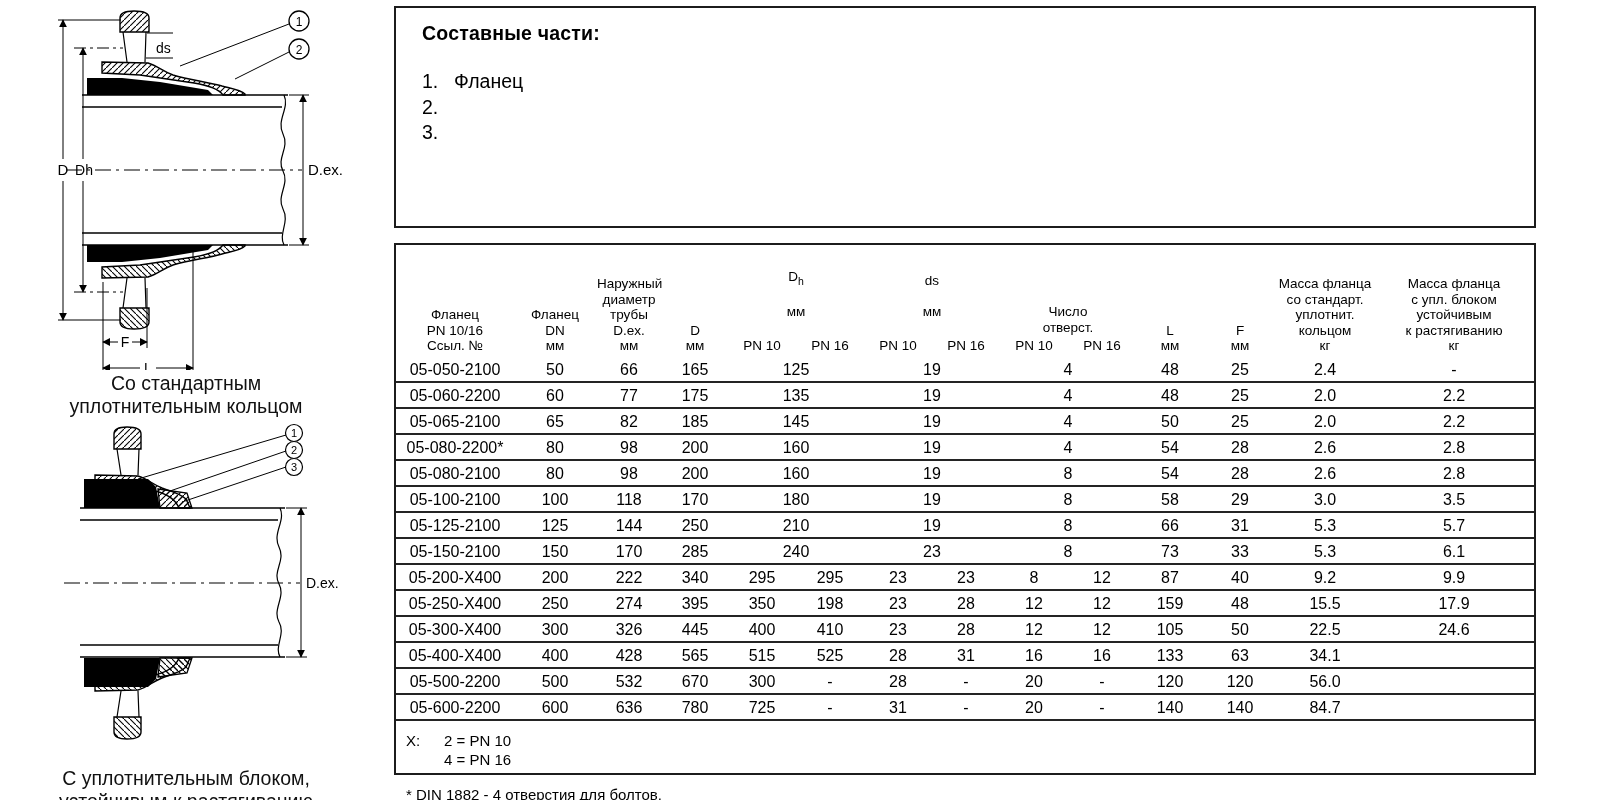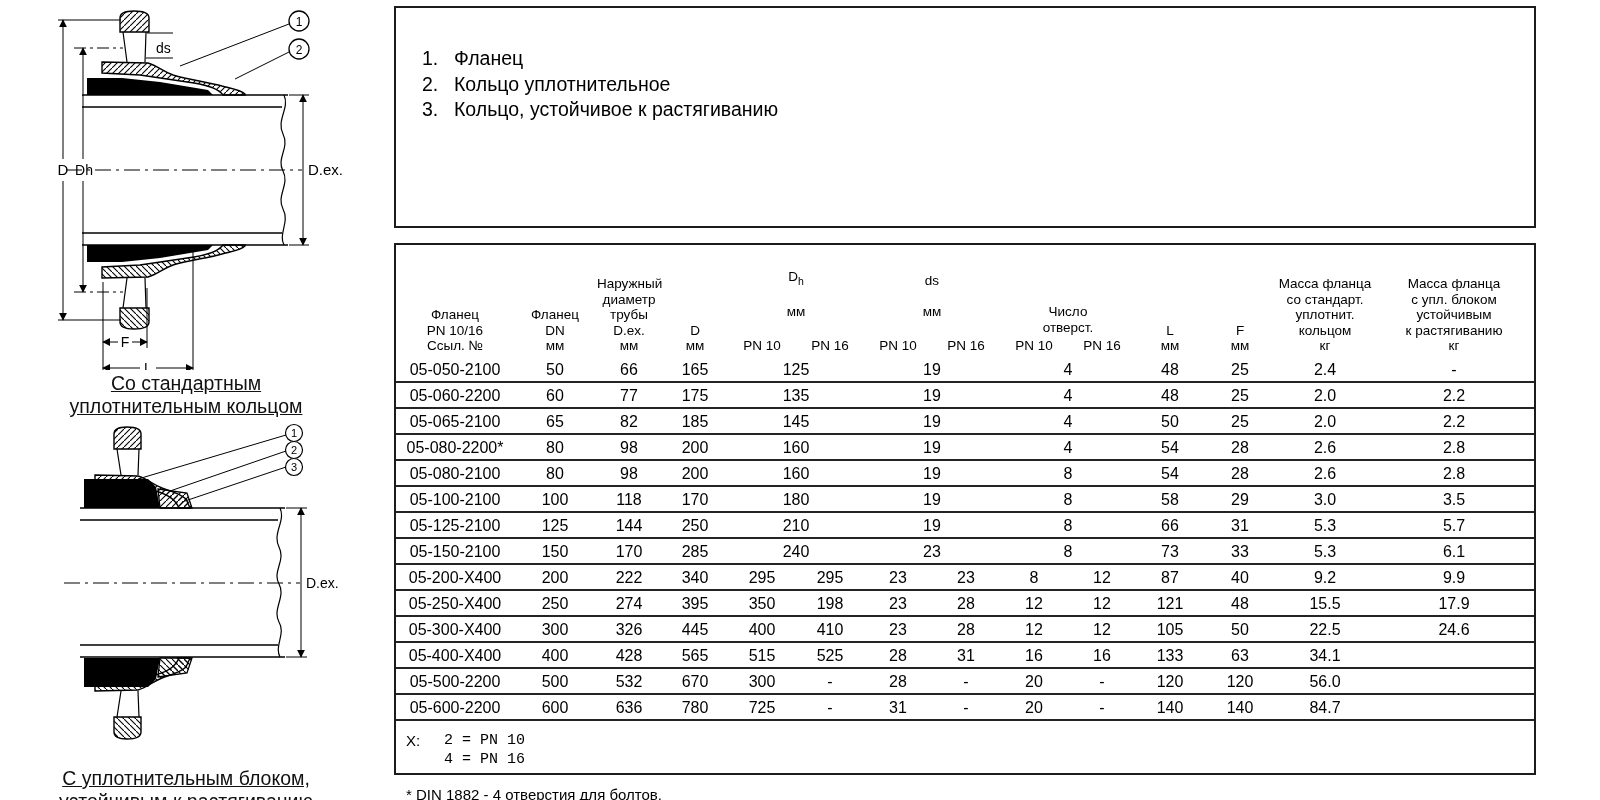--- a/index.html
+++ b/index.html
@@ -4,21 +4,21 @@
 <style>
   html,body{margin:0;padding:0;background:#fff;}
   .page{position:relative;width:1600px;height:800px;background:#fff;overflow:hidden;
         font-family:"Liberation Sans","DejaVu Sans",sans-serif;color:#000;}
 
   
   .diag-svg{position:absolute;left:10px;}
   #diagTop{top:8px;}
   #diagBottom{top:423px;}
   .diag-caption{position:absolute;left:10px;width:352px;text-align:center;
-                font-size:19.5px;line-height:23px;white-space:pre-line;color:#111;text-decoration:underline;}
+                font-size:19.5px;line-height:23px;white-space:pre-line;color:#111;}
   #capTop{top:372px;}
   #capBottom{top:767px;}
 
   
   .box{position:absolute;left:394px;width:1142px;border:2px solid #1c1c1c;background:#fff;box-sizing:border-box;}
   .parts-box{top:6px;height:222px;padding:14px 26px;}
   .parts-title{font-weight:bold;font-size:19.5px;letter-spacing:.2px;}
   .parts-list{margin-top:24px;}
   .parts-item{display:flex;font-size:19.5px;line-height:25.5px;}
   .parts-num{width:32px;flex:0 0 32px;}
@@ -27,21 +27,21 @@
   table.spec{width:100%;border-collapse:collapse;table-layout:fixed;}
   table.spec th{font-weight:normal;font-size:13.5px;line-height:15.5px;vertical-align:bottom;
                 text-align:center;padding:0 1px 3px 1px;white-space:pre-line;}
   table.spec thead tr:first-child th{padding-top:8px;}
   table.spec td{font-size:16px;line-height:17px;text-align:center;
                 padding:4px 0 3px 0;border-bottom:2px solid #242424;}
   table.spec sub{font-size:10.5px;}
   .footnotes{padding:10px 10px 0 10px;font-size:15px;line-height:19px;}
   .fnx{display:flex;}
   .fnx-prefix{width:38px;flex:0 0 38px;}
-  .fnx-lines{white-space:pre-line;font-family:Liberation Mono, monospace;}
+  .fnx-lines{white-space:pre-line;}
   .fndin{margin-top:16px;}
 </style>
 </head>
 <body>
 
 <div class="page">
 
   <svg id="diagTop" class="diag-svg" width="352" height="362" viewBox="0 0 352 362">
     <defs>
       <pattern id="hatch" patternUnits="userSpaceOnUse" width="6" height="6">
@@ -172,32 +172,31 @@
     </g>
     <g>
       <circle cx="284" cy="44" r="8.5" fill="#fff" stroke="#000" stroke-width="1.2"></circle>
       <text x="284" y="48" font-size="11" text-anchor="middle">3</text>
     </g>
   </svg>
   <div id="capBottom" class="diag-caption">С уплотнительным блоком,
 устойчивым к растягиванию</div>
 
   <div class="box parts-box">
+    <div class="parts-title">Составные части:</div>
     <div class="parts-list">
       <div class="parts-item">
         <span class="parts-num">1.</span>
         <span>Фланец</span>
       </div>
       <div class="parts-item">
         <span class="parts-num">2.</span>
-        <span>Кольцо уплотнительное</span>
       </div>
       <div class="parts-item">
         <span class="parts-num">3.</span>
-        <span>Кольцо, устойчивое к растягиванию</span>
       </div>
     </div>
   </div>
 
   <div class="box table-box">
     <table class="spec">
       <colgroup>
         <col style="width:118px">
           <col style="width:82px">
           <col style="width:66px">
@@ -387,21 +386,21 @@
             <td colspan="1">05-250-X400</td>
             <td colspan="1">250</td>
             <td colspan="1">274</td>
             <td colspan="1">395</td>
             <td colspan="1">350</td>
             <td colspan="1">198</td>
             <td colspan="1">23</td>
             <td colspan="1">28</td>
             <td colspan="1">12</td>
             <td colspan="1">12</td>
-            <td colspan="1">121</td>
+            <td colspan="1">159</td>
             <td colspan="1">48</td>
             <td colspan="1">15.5</td>
             <td colspan="1">17.9</td>
           </tr>
           <tr>
             <td colspan="1">05-300-X400</td>
             <td colspan="1">300</td>
             <td colspan="1">326</td>
             <td colspan="1">445</td>
             <td colspan="1">400</td>

